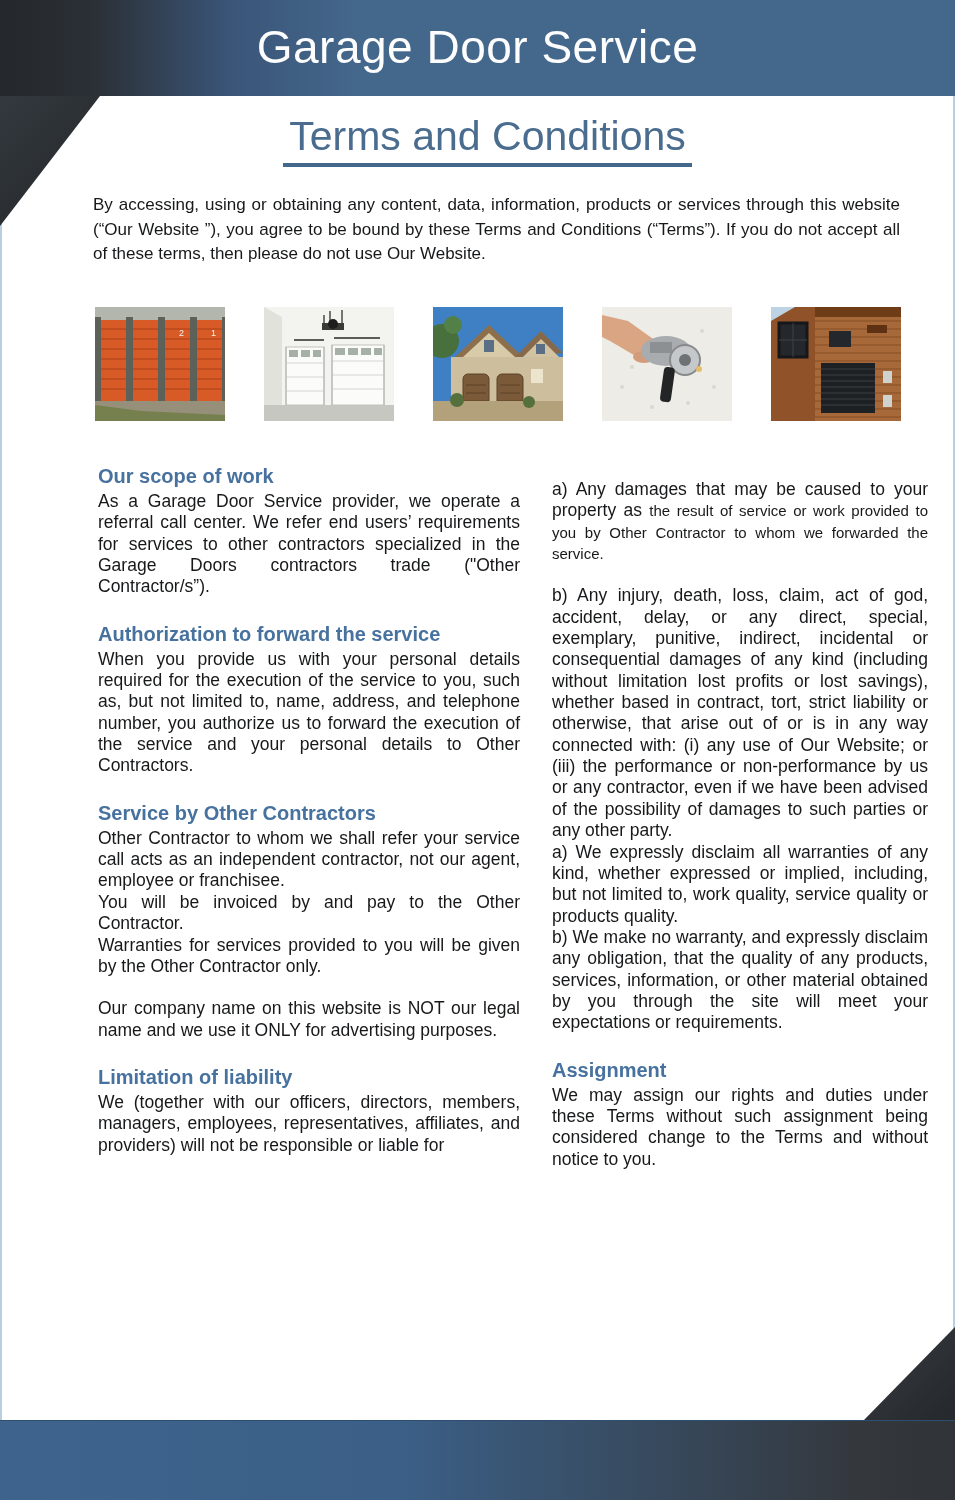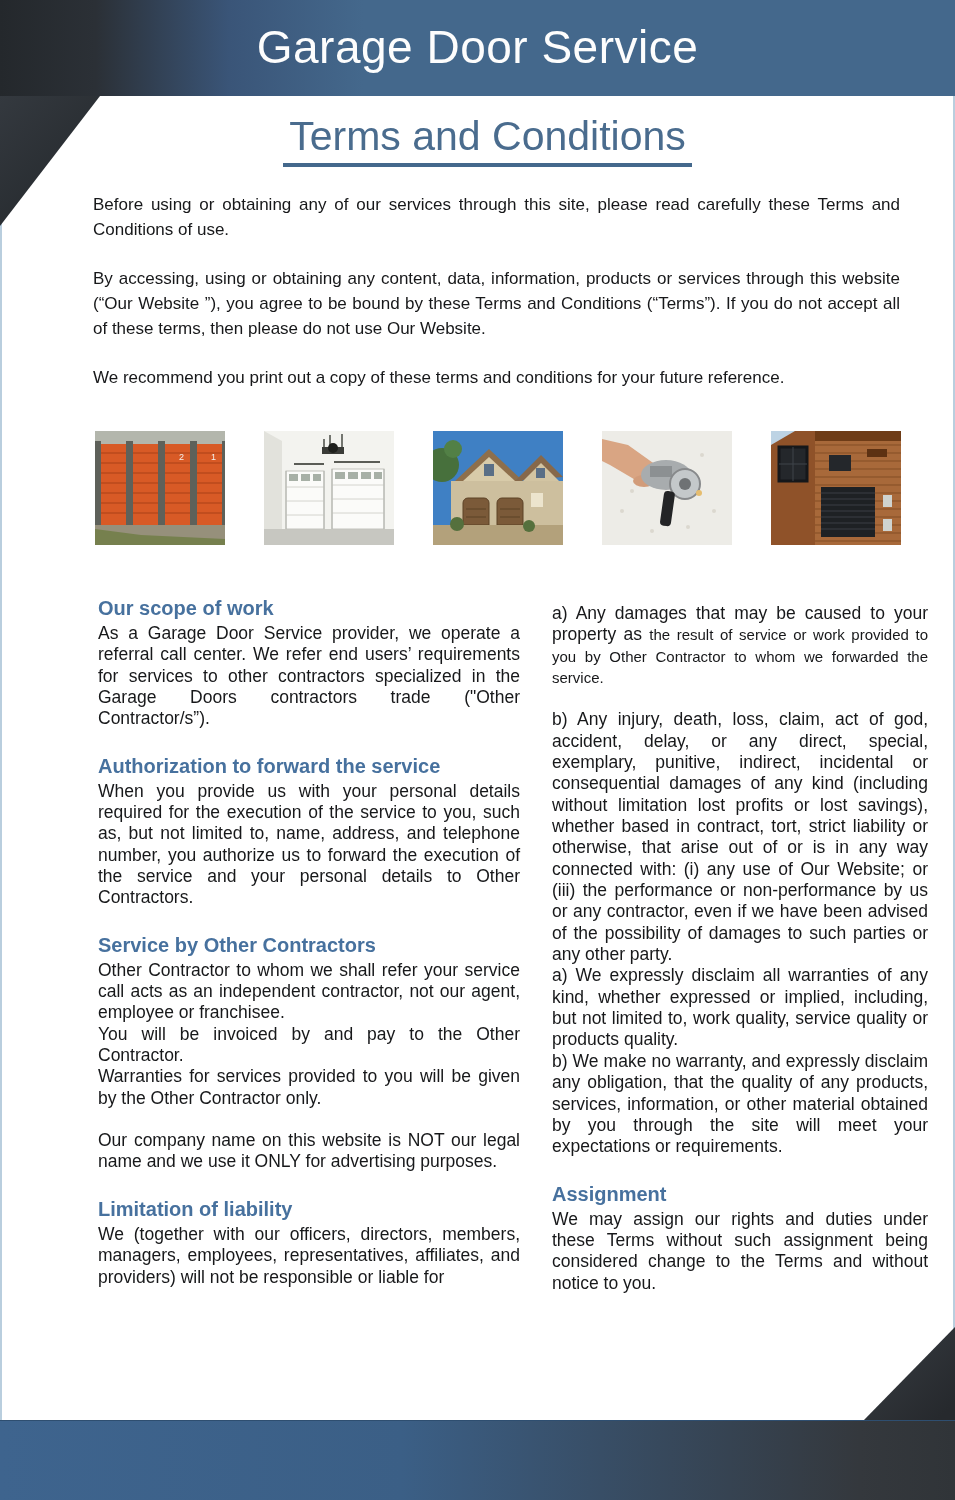--- a/index.html
+++ b/index.html
@@ -50,21 +50,21 @@
     width:806px;margin:40px 0 0 85px;
   }
   .photos figure{margin:0;width:130px;height:114px;}
   .photos svg{display:block;}
   .cols{display:flex;gap:32px;margin:44px 0 0 88px;width:830px;}
   .col-left{width:422px;}
   .col-right{width:376px;padding-top:14px;}
   .sec h3{
     margin:25px 0 3px 0;font-size:20px;font-weight:bold;color:#47719e;line-height:1.15;
   }
-  .sec:first-child h3{margin-top:8px;}
+  .sec:first-child h3{margin-top:0;}
   .sec p{
     margin:0;font-size:17.5px;line-height:1.22;color:#17181a;text-align:justify;
   }
   .gap{margin-top:21px !important;}
   .small-inline{font-size:15px;}
 </style>
 </head>
 <body>
 
 <div class="page">
@@ -75,23 +75,21 @@
 
   <div class="corner-tl"></div>
 
   <div class="content">
 
     <div class="subtitle-wrap">
       <h2 class="subtitle">Terms and Conditions</h2>
     </div>
 
     <div class="intro">
-      <p>Before using or obtaining any of our services through this site, please read carefully these Terms and Conditions of use.</p>
       <p>By accessing, using or obtaining any content, data, information, products or services through this website (“Our Website ”), you agree to be bound by these Terms and Conditions (“Terms”). If you do not accept all of these terms, then please do not use Our Website.</p>
-      <p>We recommend you print out a copy of these terms and conditions for your future reference.</p>
     </div>
 
     <div class="photos">
 
       <figure>
         <svg viewBox="0 0 130 114" width="130" height="114" aria-hidden="true">
           <rect width="130" height="114" fill="#c6c8c0"></rect>
           <rect width="130" height="15" fill="#b3b6ac"></rect>
           <g fill="#d85a26">
             <rect x="6" y="13" width="25" height="81"></rect>

